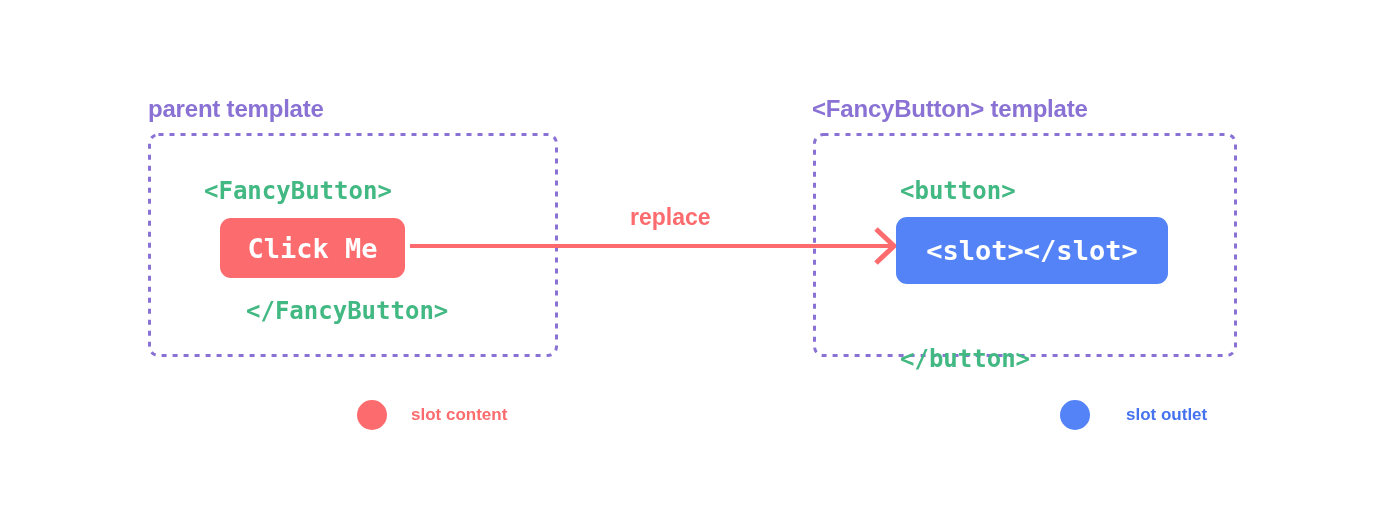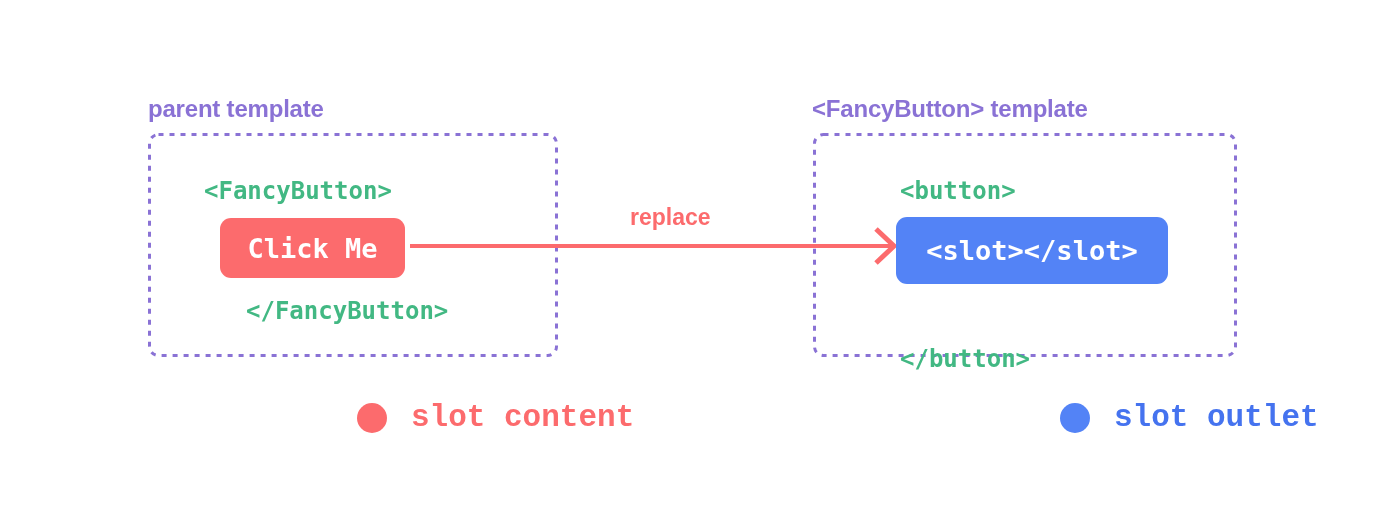--- a/index.html
+++ b/index.html
@@ -59,26 +59,25 @@
   .arrow-svg{position:absolute;}
   .arrow-svg line,.arrow-svg polyline{stroke:var(--red);fill:none;}
   .legend-item{position:absolute;display:flex;align-items:center;}
   .legend-dot{
     width:30px;height:30px;border-radius:50%;
     flex:0 0 auto;
   }
   .legend-dot.red{background:var(--red);}
   .legend-dot.blue{background:var(--blue);}
   .legend-label{
-    font-size:31px;font-weight:bold;
+    font-size:17px;font-weight:bold;
     white-space:nowrap;
-    font-family:Liberation Mono, monospace;
   }
   .legend-label.red{color:var(--red);margin-left:24px;}
-  .legend-label.blue{color:var(--blue-text);margin-left:24px;}
+  .legend-label.blue{color:var(--blue-text);margin-left:36px;}
 </style>
 </head>
 <body>
 
 <div class="canvas">
 
   <div class="panel-title" style="left:148px;top:83px;">parent template</div>
 
   <div class="dashed-box" style="left:148px;top:133px;width:410px;height:224px;">
     <svg width="410" height="224">

